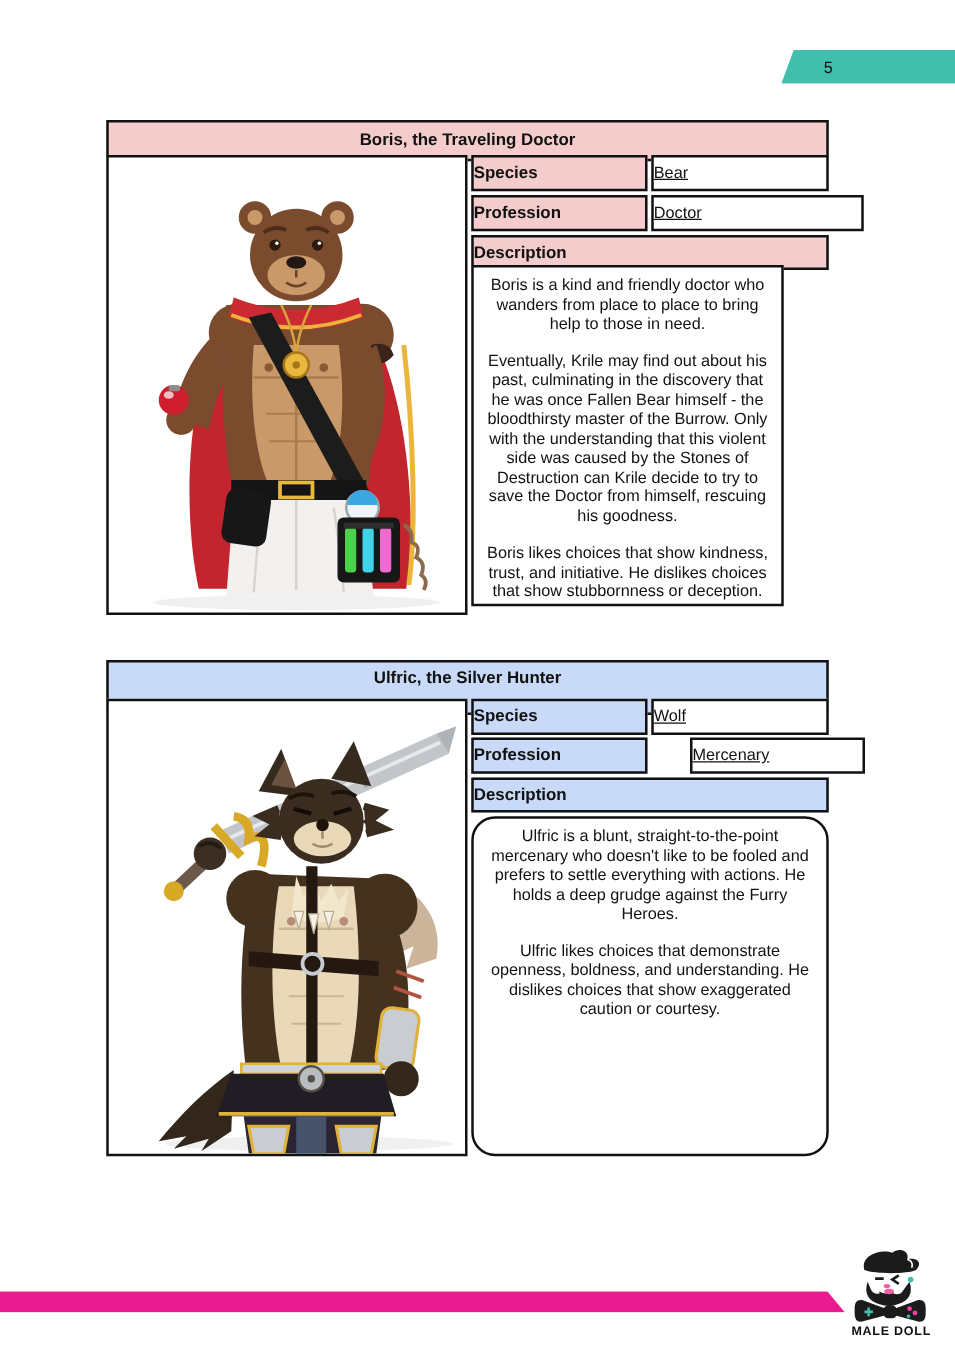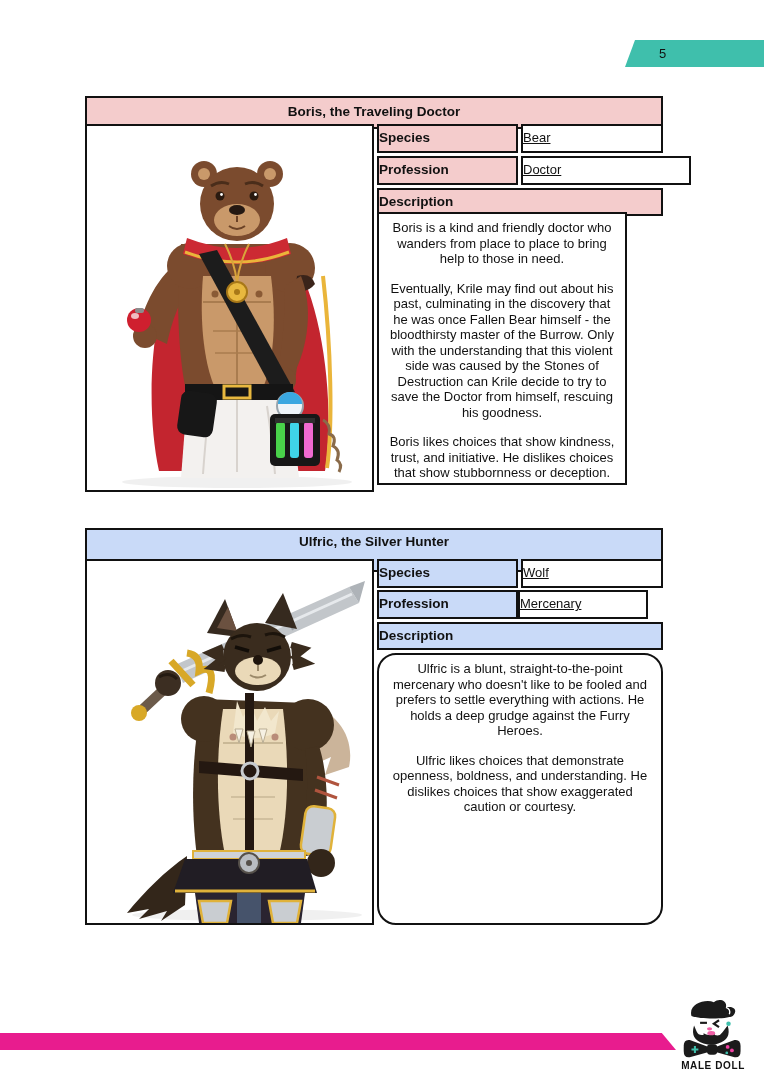--- a/index.html
+++ b/index.html
@@ -218,21 +218,21 @@
         <rect x="150" y="332" width="24" height="30" fill="#46536b"></rect>
         <polygon points="112,340 144,340 140,362 116,362" fill="#c9cdd1" stroke="#e0b23a" stroke-width="2.5"></polygon>
         <polygon points="182,340 214,340 210,362 186,362" fill="#c9cdd1" stroke="#e0b23a" stroke-width="2.5"></polygon>
       </svg>
     </div>
 
     <div class="cell label-cell blue" style="left:377px; top:559px; width:141px; height:29px; line-height:24px;">Species</div>
     <div class="cell value-cell" style="left:521px; top:559px; width:142px; height:29px; line-height:24px;">Wolf</div>
 
     <div class="cell label-cell blue" style="left:377px; top:590px; width:141px; height:29px; line-height:24px;">Profession</div>
-    <div class="cell value-cell" style="left:518px; top:590px; width:130px; height:29px; line-height:24px;">Mercenary</div>
+    <div class="cell value-cell" style="left:552px; top:590px; width:140px; height:29px; line-height:24px;">Mercenary</div>
 
     <div class="cell label-cell blue" style="left:377px; top:622px; width:286px; height:28px; line-height:23px;">Description</div>
 
     <div class="cell desc-cell" style="left:377px; top:653px; width:286px; height:272px;border-radius:19px;">
       <p>Ulfric is a blunt, straight-to-the-point mercenary who doesn't like to be fooled and prefers to settle everything with actions. He holds a deep grudge against the Furry Heroes.</p>
       <p>Ulfric likes choices that demonstrate openness, boldness, and understanding. He dislikes choices that show exaggerated caution or courtesy.</p>
     </div>
   </div>
 
   <div class="footer-bar"></div>

